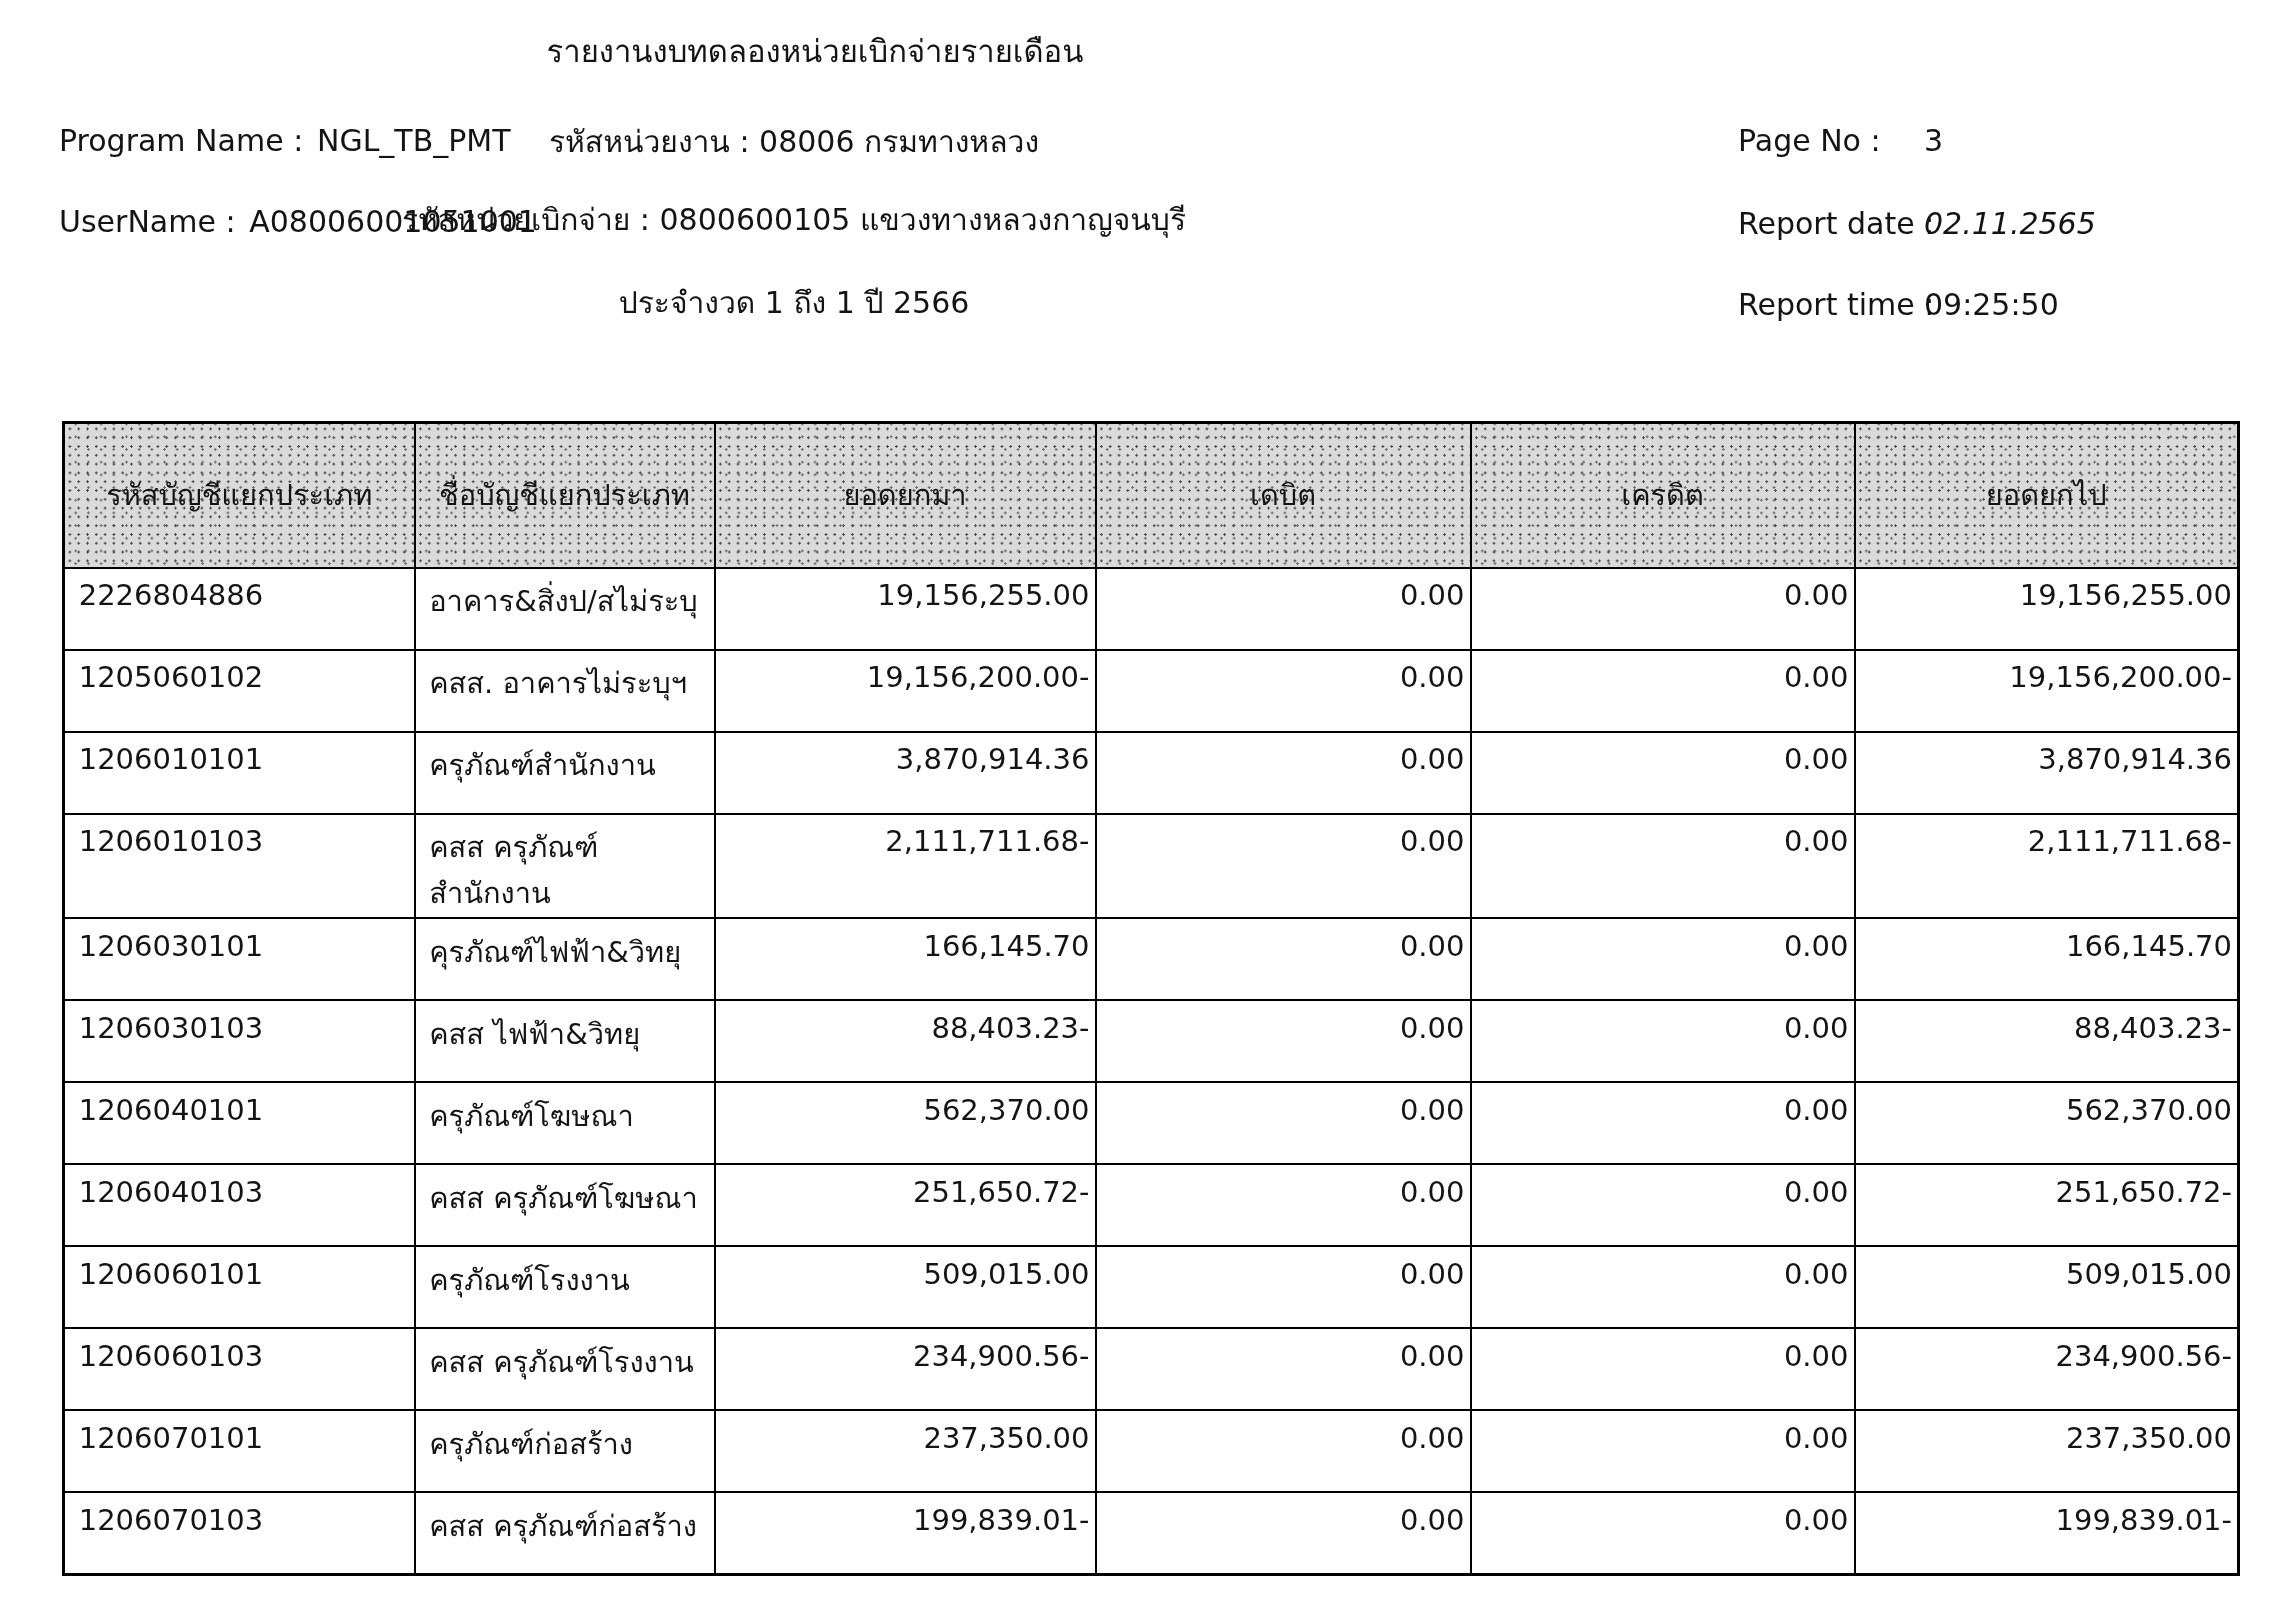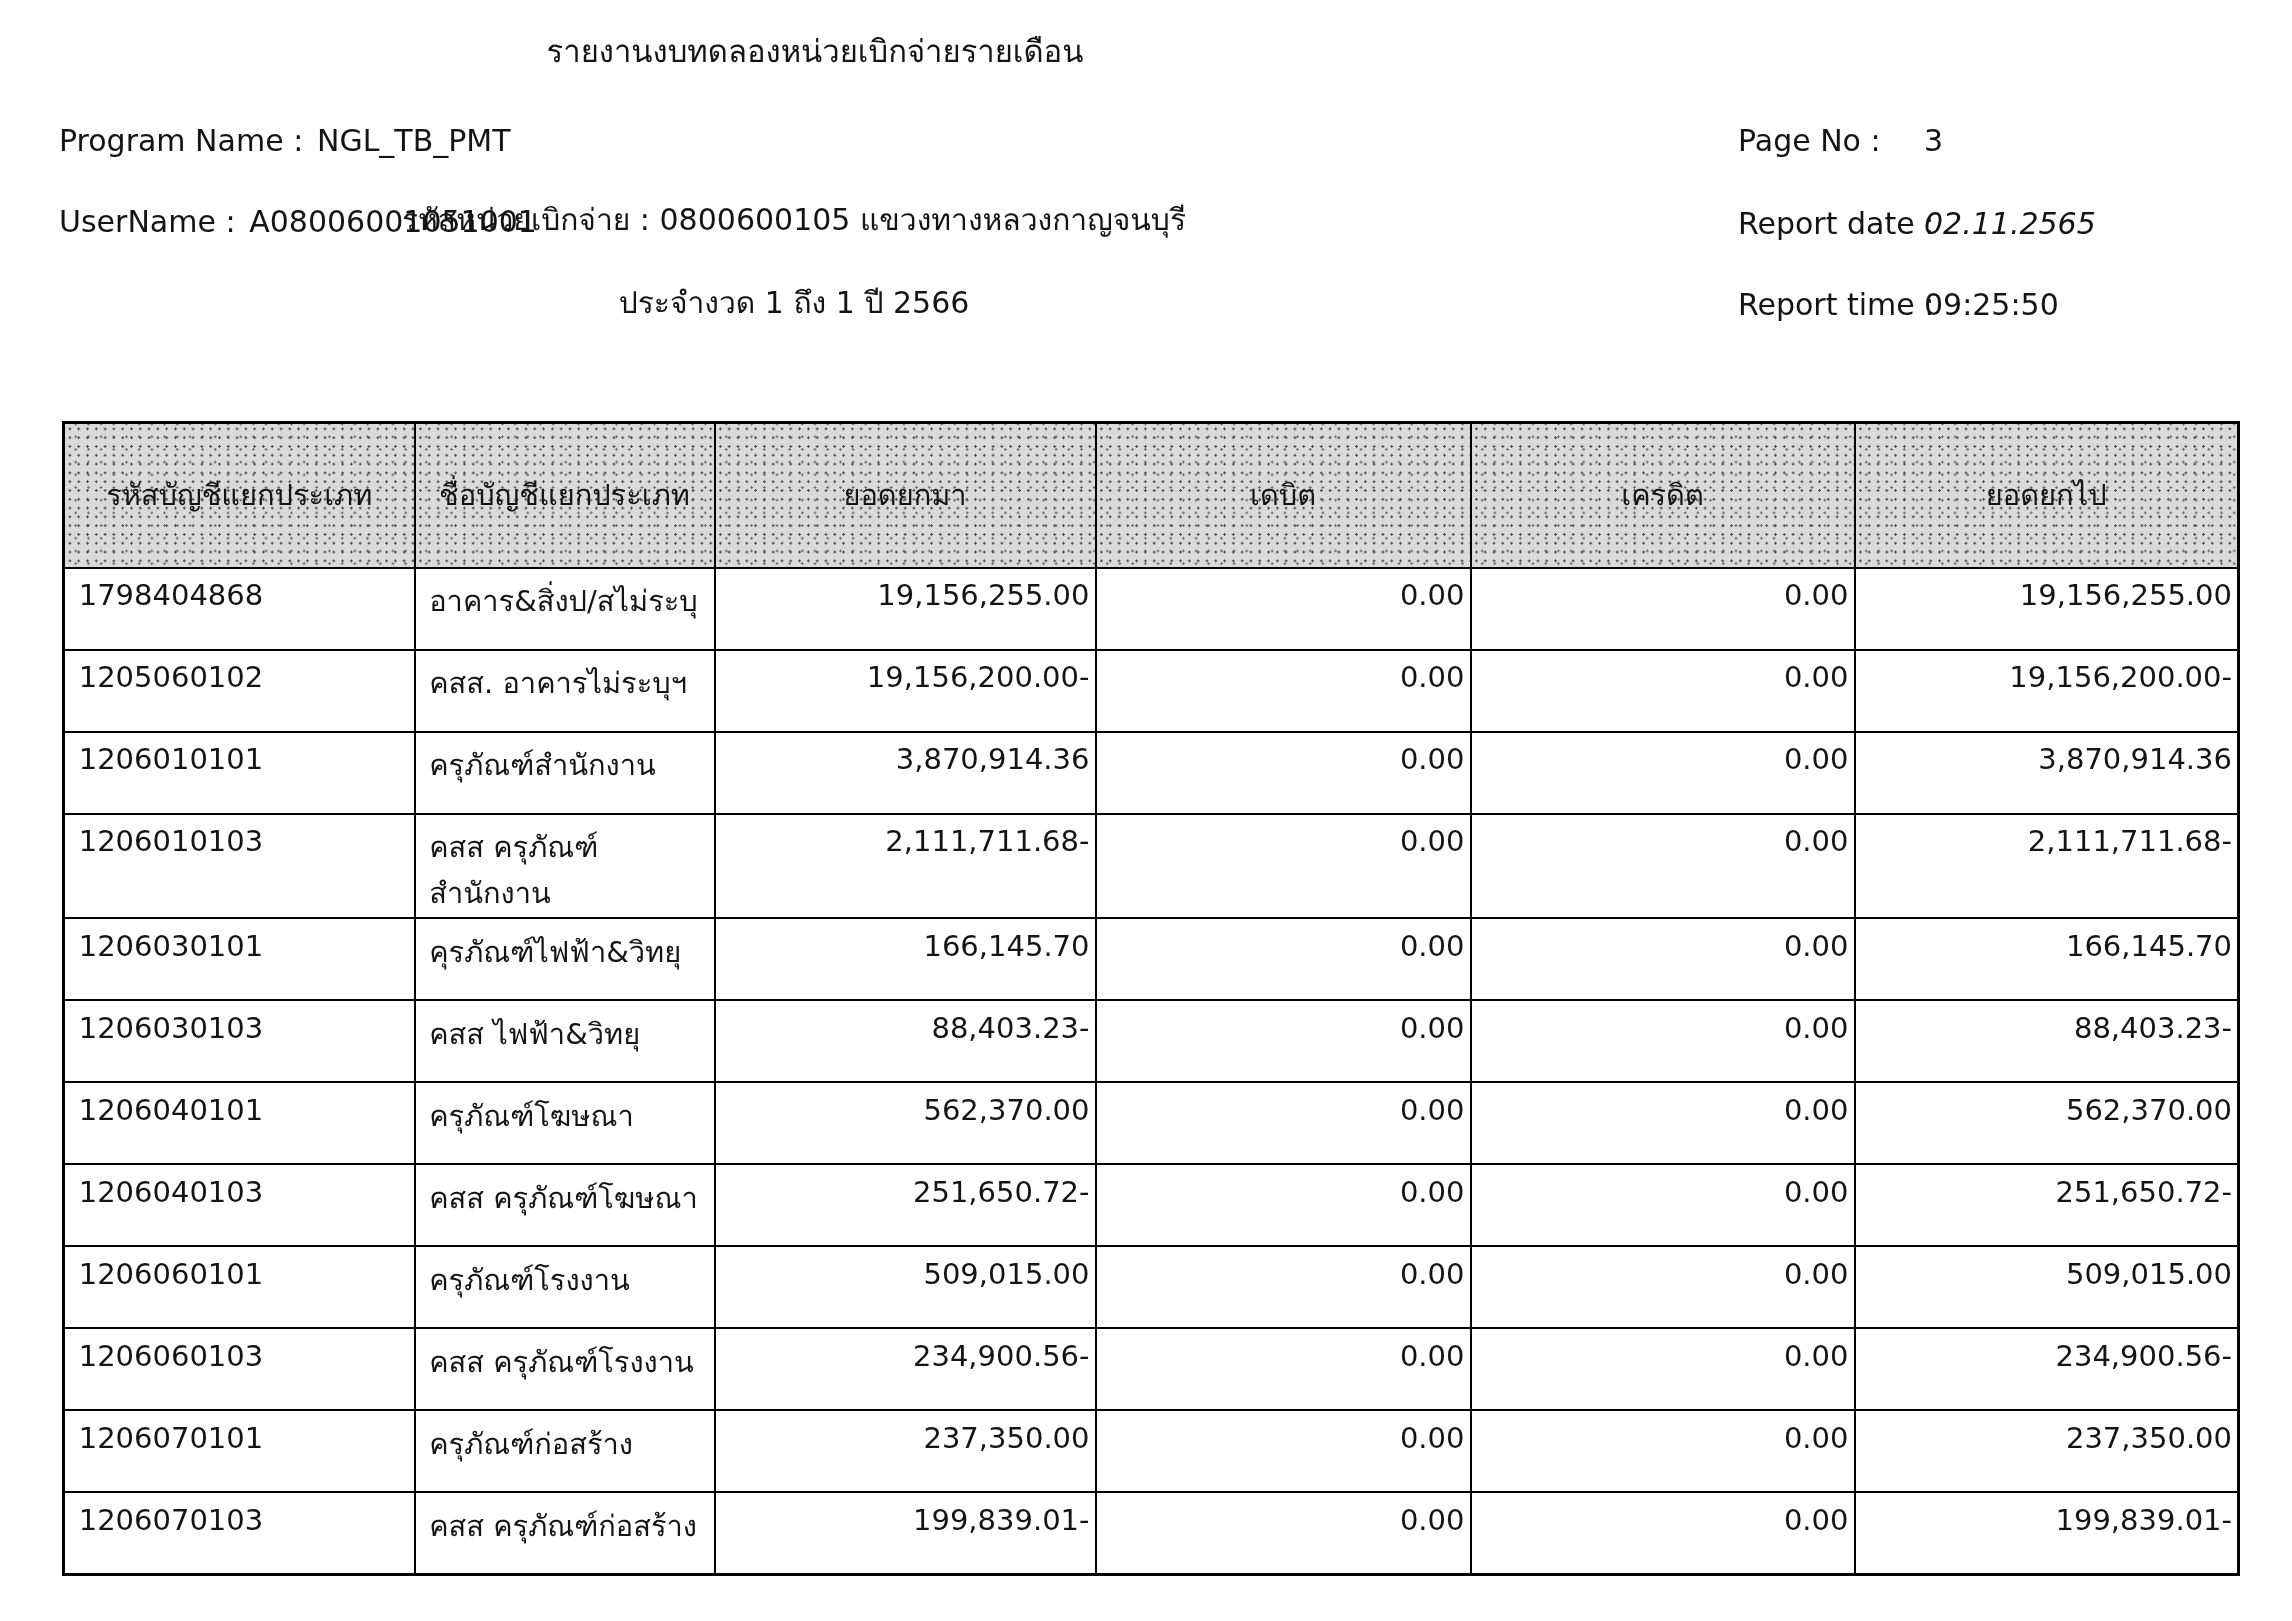--- a/index.html
+++ b/index.html
@@ -54,20 +54,23 @@
 
   <div class="doc-title">รายงานงบทดลองหน่วยเบิกจ่ายรายเดือน</div>
 
   <div class="meta" style="left:59px; top:123px;">
     <span>Program Name :</span><span class="val">NGL_TB_PMT</span>
   </div>
   <div class="meta" style="left:59px; top:204px;">
     <span>UserName :</span><span class="val">A08006001051001</span>
   </div>
 
+  <div class="center-line" style="top:118px;">
+    <span>รหัสหน่วยงาน :</span>&nbsp;<span>08006 กรมทางหลวง</span>
+  </div>
   <div class="center-line" style="top:196px;">
     <span>รหัสหน่วยเบิกจ่าย :</span>&nbsp;<span>0800600105 แขวงทางหลวงกาญจนบุรี</span>
   </div>
   <div class="center-line" style="top:279px;">ประจำงวด 1 ถึง 1 ปี 2566</div>
 
   <div class="rlabel" style="top:123px;text-align:center;">Page No :</div>
   <div class="rvalue" style="top:123px;">3</div>
 
   <div class="rlabel" style="top:206px;">Report date :</div>
   <div class="rvalue" style="top:206px;font-style:italic;">02.11.2565</div>
@@ -89,21 +92,21 @@
         <th>รหัสบัญชีแยกประเภท</th>
         <th>ชื่อบัญชีแยกประเภท</th>
         <th>ยอดยกมา</th>
         <th>เดบิต</th>
         <th>เครดิต</th>
         <th>ยอดยกไป</th>
       </tr>
     </thead>
     <tbody id="tb-body">
         <tr>
-          <td class="left">1798404868</td>
+          <td class="left">2226804886</td>
           <td class="left">อาคาร&amp;สิ่งป/สไม่ระบุ</td>
           <td class="num">19,156,255.00</td>
           <td class="num">0.00</td>
           <td class="num">0.00</td>
           <td class="num">19,156,255.00</td>
         </tr>
         <tr>
           <td class="left">1205060102</td>
           <td class="left">คสส. อาคารไม่ระบุฯ</td>
           <td class="num">19,156,200.00-</td>

